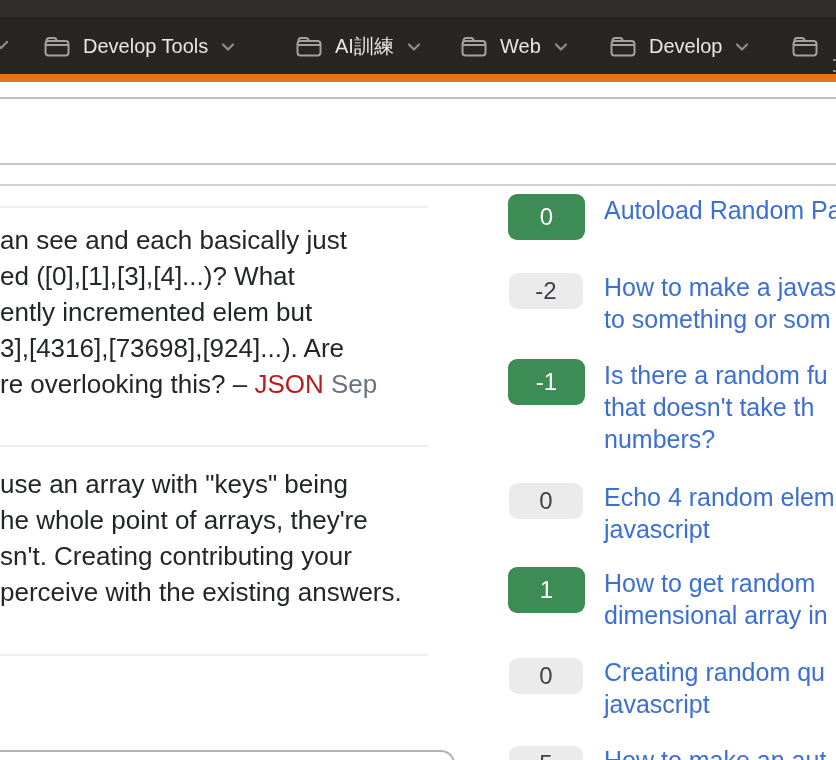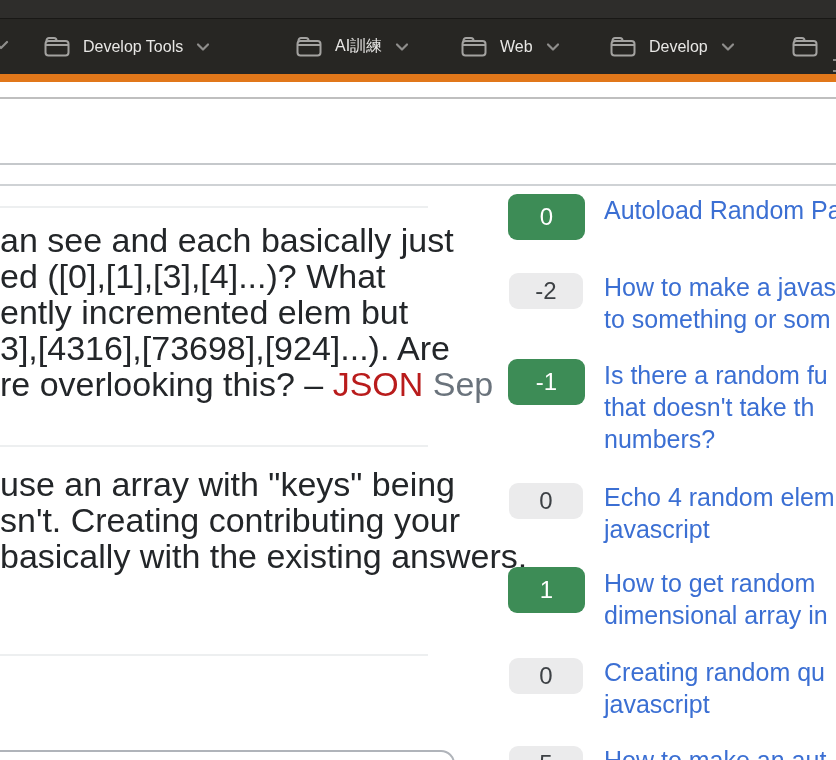--- a/index.html
+++ b/index.html
@@ -7,38 +7,38 @@
   .screen {
     position:relative; width:836px; height:760px; overflow:hidden;
     background:#ffffff; font-family:"Liberation Sans", sans-serif;
   }
 
   
   .tab-strip { position:absolute; left:0; top:0; width:836px; height:18px; background:#2e2d2b; }
   .chrome-seam { position:absolute; left:0; top:18px; width:836px; height:1px; background:#191816; }
   .bookmarks-bar { position:absolute; left:0; top:19px; width:836px; height:55px; background:#272623; }
   .bm-item { position:absolute; top:0; height:55px; display:flex; align-items:center; gap:13px; cursor:default; }
-  .bm-label { color:#e8e7e5; font-size:16px; white-space:nowrap; }
+  .bm-label { color:#e8e7e5; font-size:20px; white-space:nowrap; }
   .folder-icon svg, .chev-icon svg { display:block; }
   .partial-chevron { position:absolute; left:-7px; top:18px; }
   .bm-fragment { position:absolute; left:833px; top:40px; width:4px; height:13px;
     border-top:2px solid #8b8a88; border-bottom:2px solid #8b8a88; }
   .accent-bar { position:absolute; left:0; top:74px; width:836px; height:8px; background:#e1771a; }
 
   
   .rule { position:absolute; left:0; width:836px; }
   .rule-a { top:97px;  height:2px; background:#bfbfbf; }
   .rule-b { top:163px; height:2px; background:#c5c8cb; }
   .rule-c { top:184px; height:2px; background:#cfd2d5; }
 
   
   .comment-sep { position:absolute; left:0; width:428px; height:2px; background:#edeff0; }
   .sep-1 { top:206px; } .sep-2 { top:445px; } .sep-3 { top:654px; }
   .comment { position:absolute; left:0; width:430px; color:#232629;
-    font-size:34px; line-height:36px; }
+    font-size:26px; line-height:36px; }
   .comment-1 { top:222px; } .comment-2 { top:466px; }
   .c-line { white-space:nowrap; }
   .user-link { color:#b91c1c; text-decoration:none; cursor:pointer; }
   .date-frag { color:#6a737c; }
   .answer-box { position:absolute; left:-20px; top:750px; width:475px; height:40px;
     border:2.5px solid #b0b4ba; border-radius:14px; background:#ffffff; }
 
   
   .related-item { position:absolute; left:0; width:836px; }
   .score-badge { position:absolute; display:flex; align-items:center; justify-content:center;
@@ -158,22 +158,23 @@
     <div class="c-line">ed ([0],[1],[3],[4]...)? What</div>
     <div class="c-line">ently incremented elem but</div>
     <div class="c-line">3],[4316],[73698],[924]...). Are</div>
     <div class="c-line"><span>re overlooking this? – </span><a class="user-link">JSON</a><span class="date-frag"> Sep</span></div>
   </div>
 
   <div class="comment-sep sep-2"></div>
 
   <div class="comment comment-2">
     <div class="c-line">use an array with "keys" being</div>
+    <div class="c-line">he whole point of arrays, they're</div>
     <div class="c-line">sn't. Creating contributing your</div>
-    <div class="c-line">basically with the existing answers.</div>
+    <div class="c-line">perceive with the existing answers.</div>
   </div>
 
   <div class="comment-sep sep-3"></div>
 
   <div class="answer-box"></div>
 
   <div class="related-item ri-1">
     <div class="score-badge badge-accepted">0</div>
     <div class="q-link">
       <div class="q-line">Autoload Random Pa</div>

